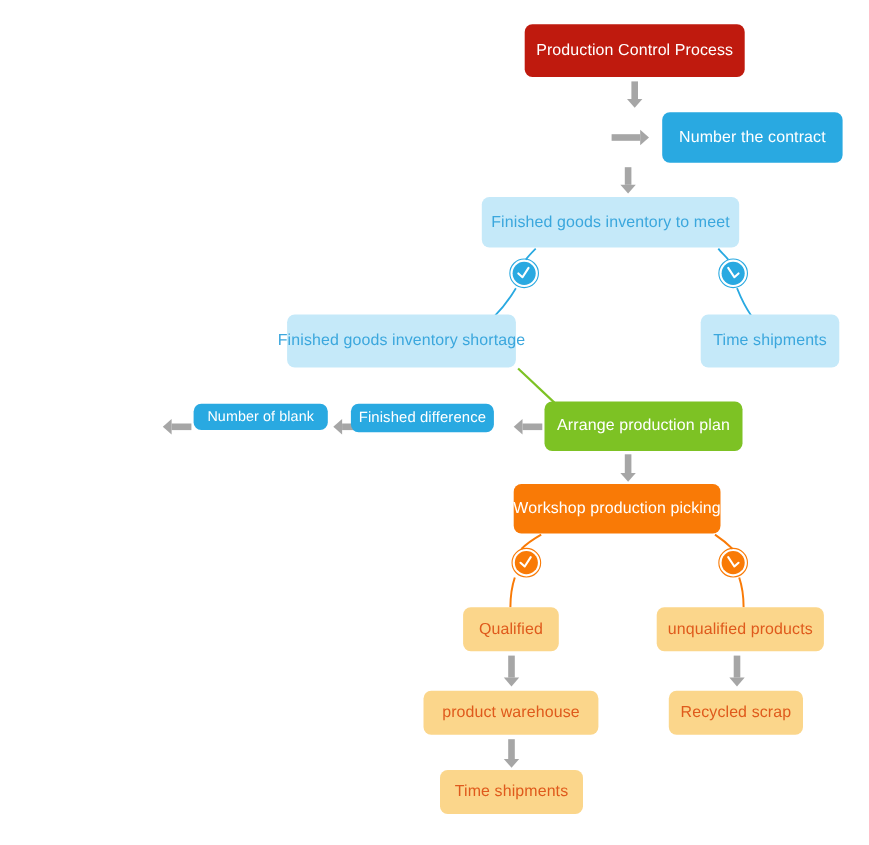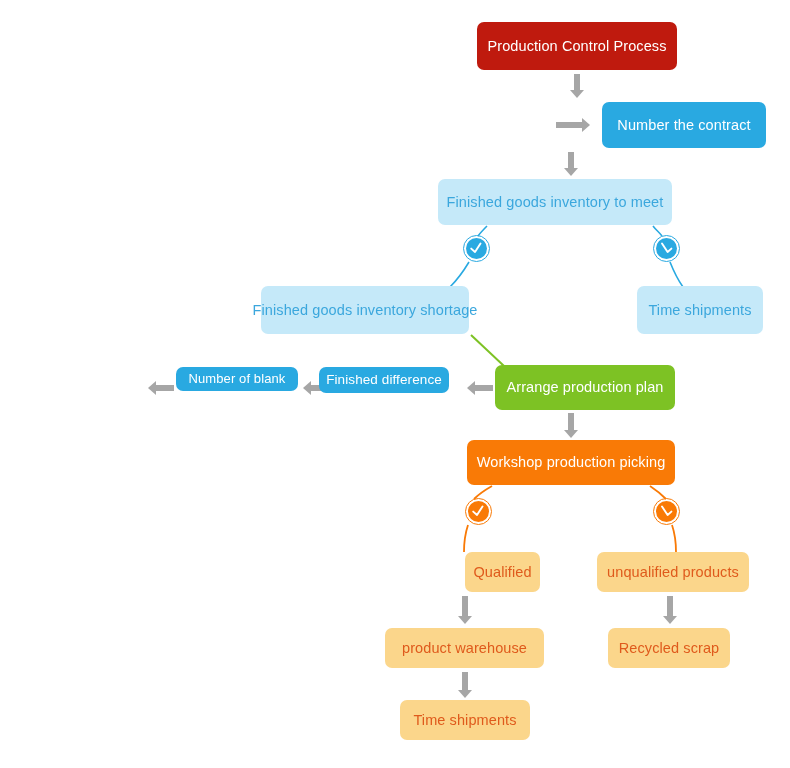--- a/index.html
+++ b/index.html
@@ -188,23 +188,23 @@
 
   <div class="node n-lblue" style="left:637px;top:286px;width:126px;height:48px;">Time shipments</div>
 
   <div class="node n-green" style="left:495px;top:365px;width:180px;height:45px;">Arrange production plan</div>
 
   <div class="node n-blue" style="left:319px;top:367px;width:130px;height:26px;font-size:13.5px;">Finished difference</div>
 
   <div class="node n-blue" style="left:176px;top:367px;width:122px;height:24px;font-size:13px;">Number of blank</div>
 
 
-  <div class="node n-orange" style="left:467px;top:440px;width:208px;height:45px;">Workshop production picking</div>
-
-  <div class="node n-lorange" style="left:421px;top:552px;width:75px;height:40px;margin-left:44px;">Qualified</div>
+  <div class="node n-orange" style="left:467px;top:440px;width:188px;height:45px;">Workshop production picking</div>
+
+  <div class="node n-lorange" style="left:421px;top:552px;width:87px;height:40px;">Qualified</div>
 
   <div class="node n-lorange" style="left:597px;top:552px;width:152px;height:40px;">unqualified products</div>
 
   <div class="node n-lorange" style="left:385px;top:628px;width:159px;height:40px;">product warehouse</div>
 
   <div class="node n-lorange" style="left:608px;top:628px;width:122px;height:40px;">Recycled scrap</div>
 
   <div class="node n-lorange" style="left:400px;top:700px;width:130px;height:40px;">Time shipments</div>
 
   <div class="badge badge-blue" style="left:463px;top:235px;">

